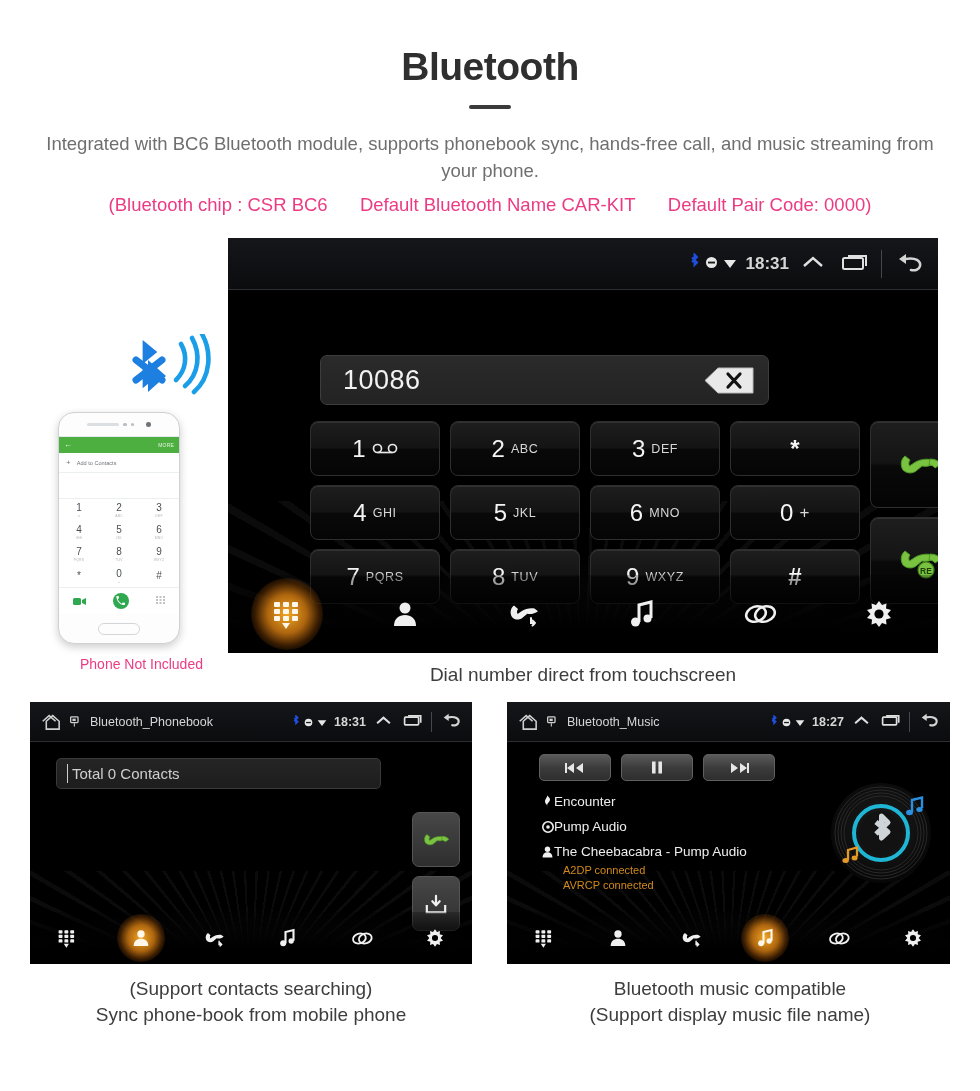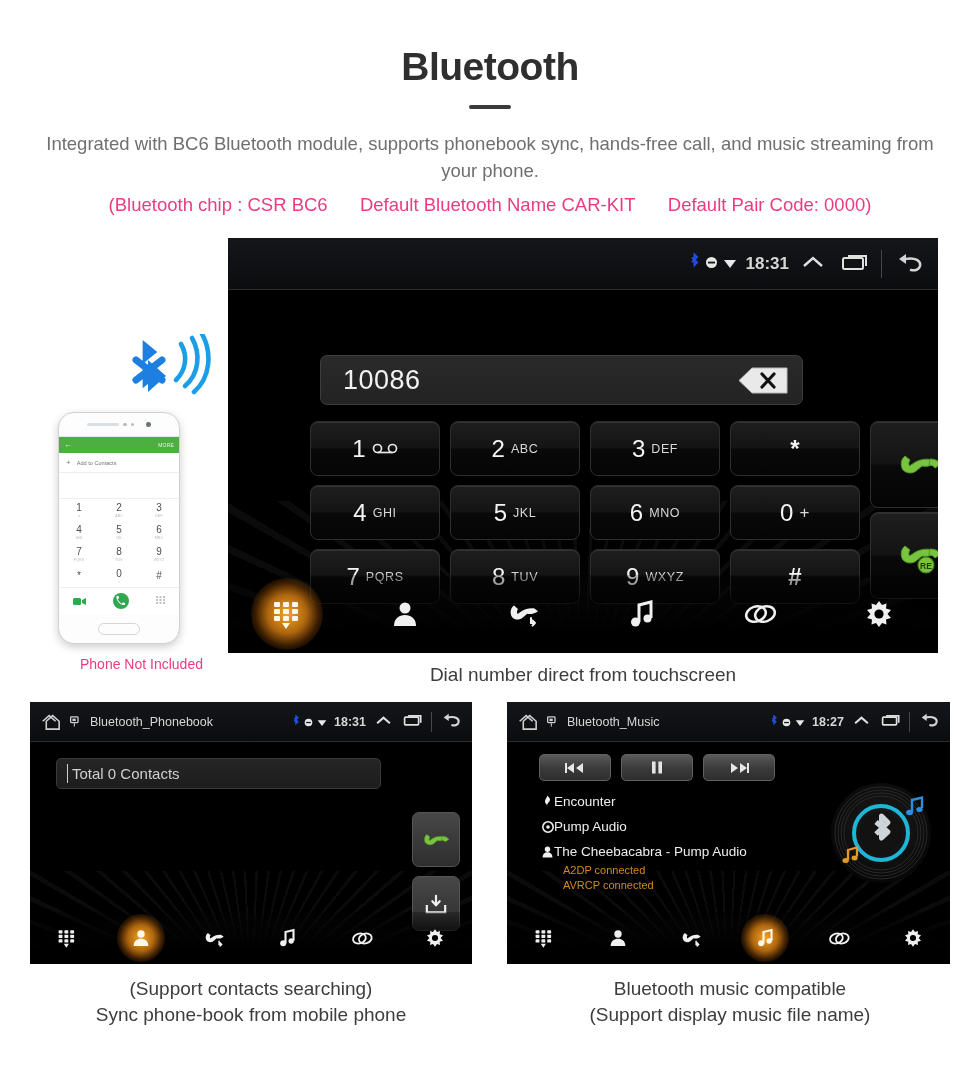--- a/index.html
+++ b/index.html
@@ -112,21 +112,21 @@
   
   #unit-call { left: 228px; top: 238px; width: 710px; height: 415px; }
   #unit-call .statusbar { height: 52px; padding: 0 12px; }
   #unit-call .sb-title { font-size: 17px; }
   #unit-call .stage { height: 363px; }
   #unit-call .navbar { height: 78px; }
   #unit-call .navitem.active::before { width: 72px; height: 72px; }
 
   .numfield {
     position: absolute;
-    left: 92px; top: 65px; width: 483px; height: 50px;
+    left: 92px; top: 65px; width: 449px; height: 50px;
     background: linear-gradient(#2a2a2a, #232323);
     border: 1px solid #3d3d3d;
     border-radius: 7px;
     display: flex; align-items: center;
     padding: 0 12px 0 22px;
   }
   .numfield .num {
     color: #f2f2f2; font-size: 27px; letter-spacing: 0.5px;
   }
   .backspace {
@@ -156,21 +156,21 @@
   }
   .key .kd { color: #f4f4f4; font-size: 24px; font-weight: 400; }
   .key .kl { color: #d8d8d8; font-size: 12.5px; letter-spacing: 0.6px; }
   .key .ksym { color: #f4f4f4; font-size: 24px; font-weight: bold; line-height: 1; }
   .key .vm { display: flex; align-items: center; }
 
   .callcol {
     position: absolute;
     left: 642px; top: 131px;
     width: 100px;
-    display: flex; flex-direction: column; gap: 4px;
+    display: flex; flex-direction: column; gap: 9px;
   }
   .callbtn {
     height: 87px;
     border-radius: 8px;
     background: linear-gradient(#1e1e1e 0%, #141414 48%, #090909 52%, #040404 100%);
     border: 1px solid #2e2e2e;
     box-shadow: inset 0 1px 0 rgba(255,255,255,0.09);
     display: flex; align-items: center; justify-content: center;
   }
 

